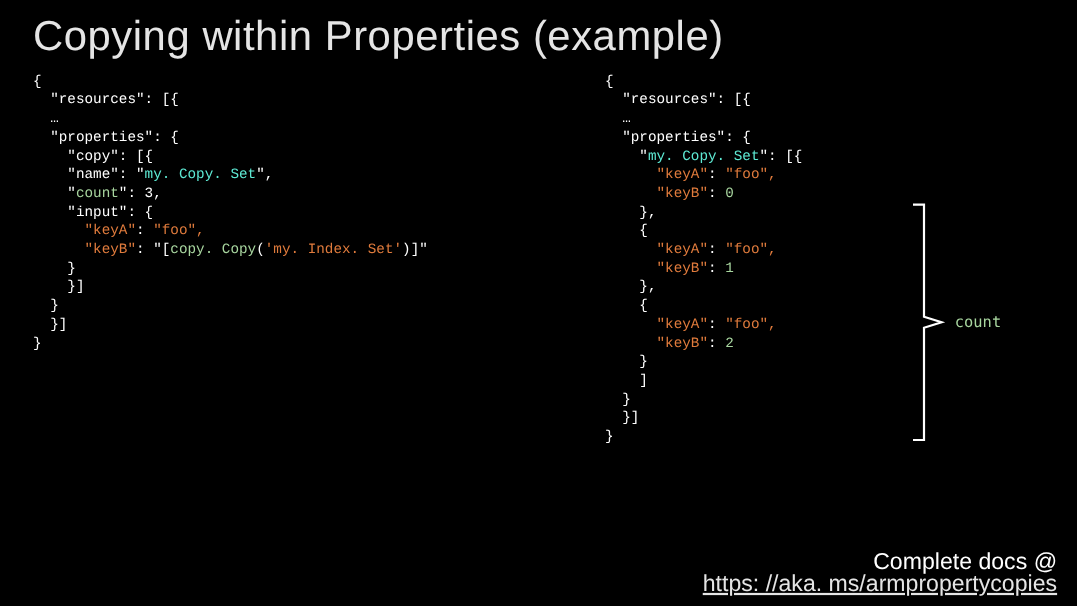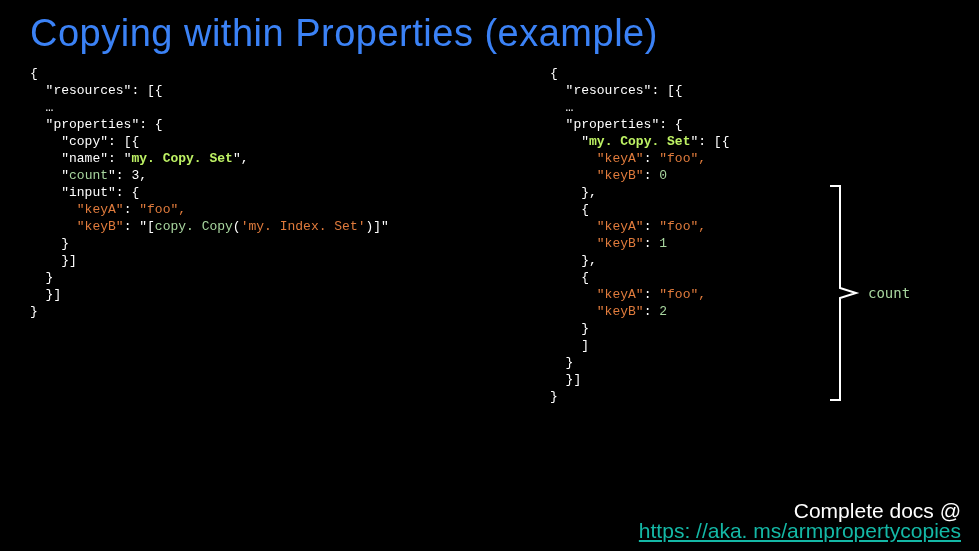--- a/index.html
+++ b/index.html
@@ -1,30 +1,30 @@
 <!DOCTYPE html>
 <html><head>
 <meta charset="utf-8">
 <style>
   * { margin: 0; padding: 0; box-sizing: border-box; }
   html, body { width: 979px; height: 551px; background: #000; color: #fff; font-family: 'Segoe UI', Arial, sans-serif; overflow: hidden; position: relative; }
-  .title { font-size: 38px; font-weight: 300; color: #3b82f6; padding: 12px 0 0 30px; letter-spacing: 0.5px; }
+  .title { font-size: 38px; font-weight: 300; color: #e5e5e5; padding: 12px 0 0 30px; letter-spacing: 0.5px; }
   .code-wrap { display: flex; padding: 10px 0 0 30px; }
   .code-col { font-family: Consolas, 'Courier New', monospace; font-size: 13px; line-height: 17px; white-space: pre; }
   .left-col { width: 520px; }
   .right-col { width: 270px; position: relative; }
   .w { color: #fff; }
   .str { color: #e07b3c; }
   .num { color: #a8d69f; }
   .ident { color: #a8d69f; }
-  .nm { color: #bef264; font-weight: bold; }
+  .nm { color: #5eead4; }
   .bracket-svg { position: absolute; left: 828px; top: 184px; }
   .count-label { position: absolute; left: 868px; top: 285px; font-family: Consolas, monospace; font-size: 14px; color: #a8d69f; }
   .footer { position: absolute; right: 18px; bottom: 10px; text-align: right; font-size: 21px; line-height: 20px; margin-top: 16px; }
-  .footer-link { color: #14b8a6; text-decoration: underline; }
+  .footer-link { color: #e5e5e5; text-decoration: underline; }
 </style>
 </head>
 <body>
 
 <div class="title">Copying within Properties (example)</div>
 
 <div class="code-wrap">
 <div class="code-col left-col"><span class="w">{</span>
 <span class="w">  </span><span class="w">"resources"</span><span class="w">: [{</span>
 <span class="w">  …</span>

